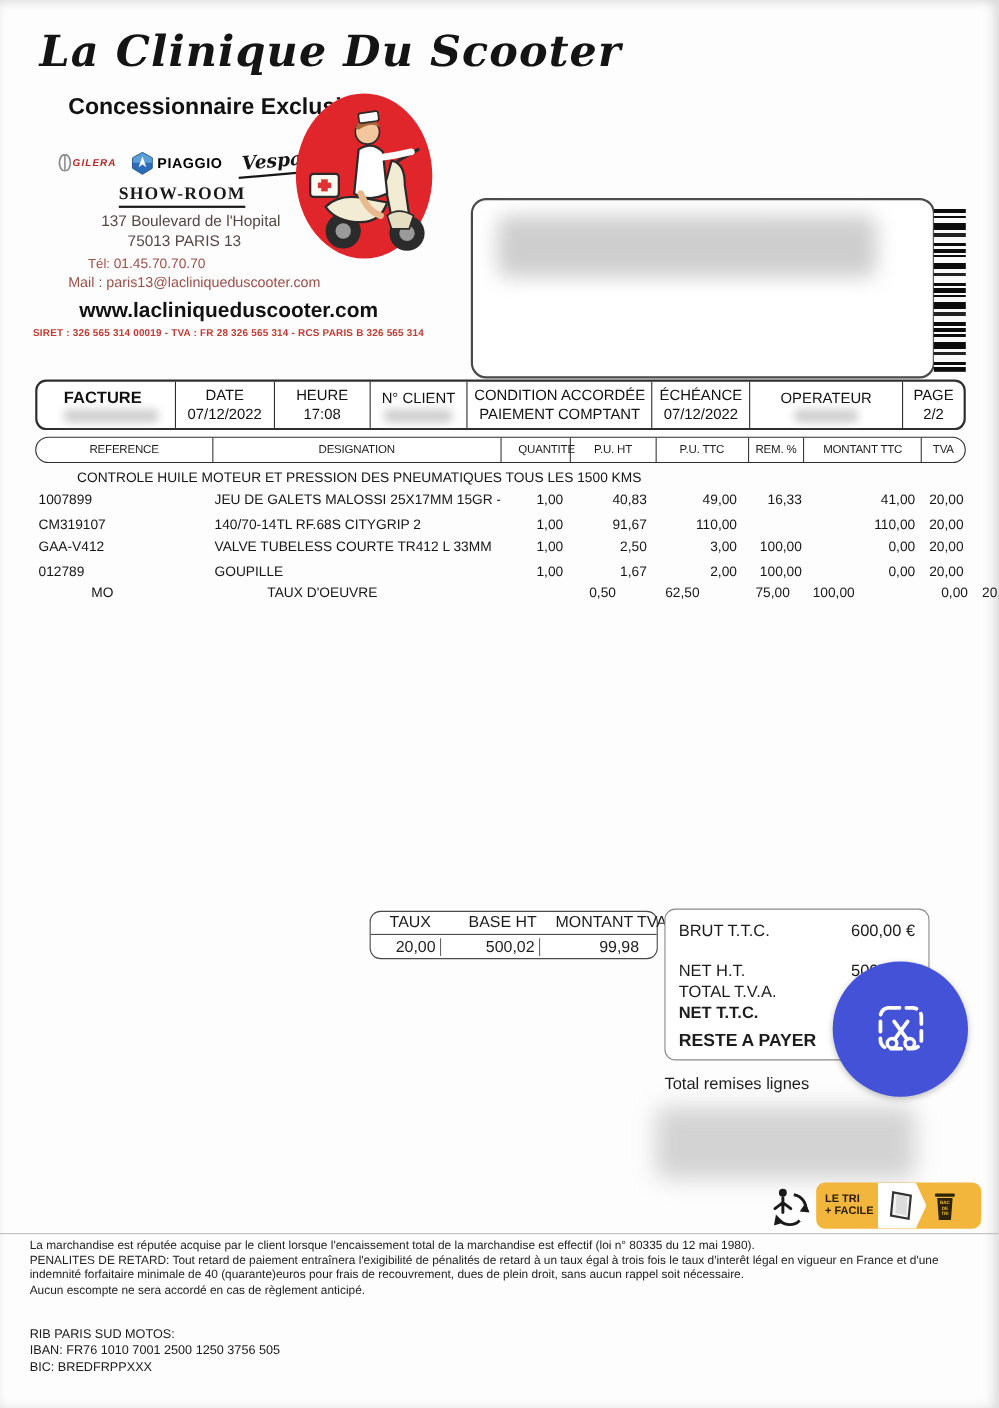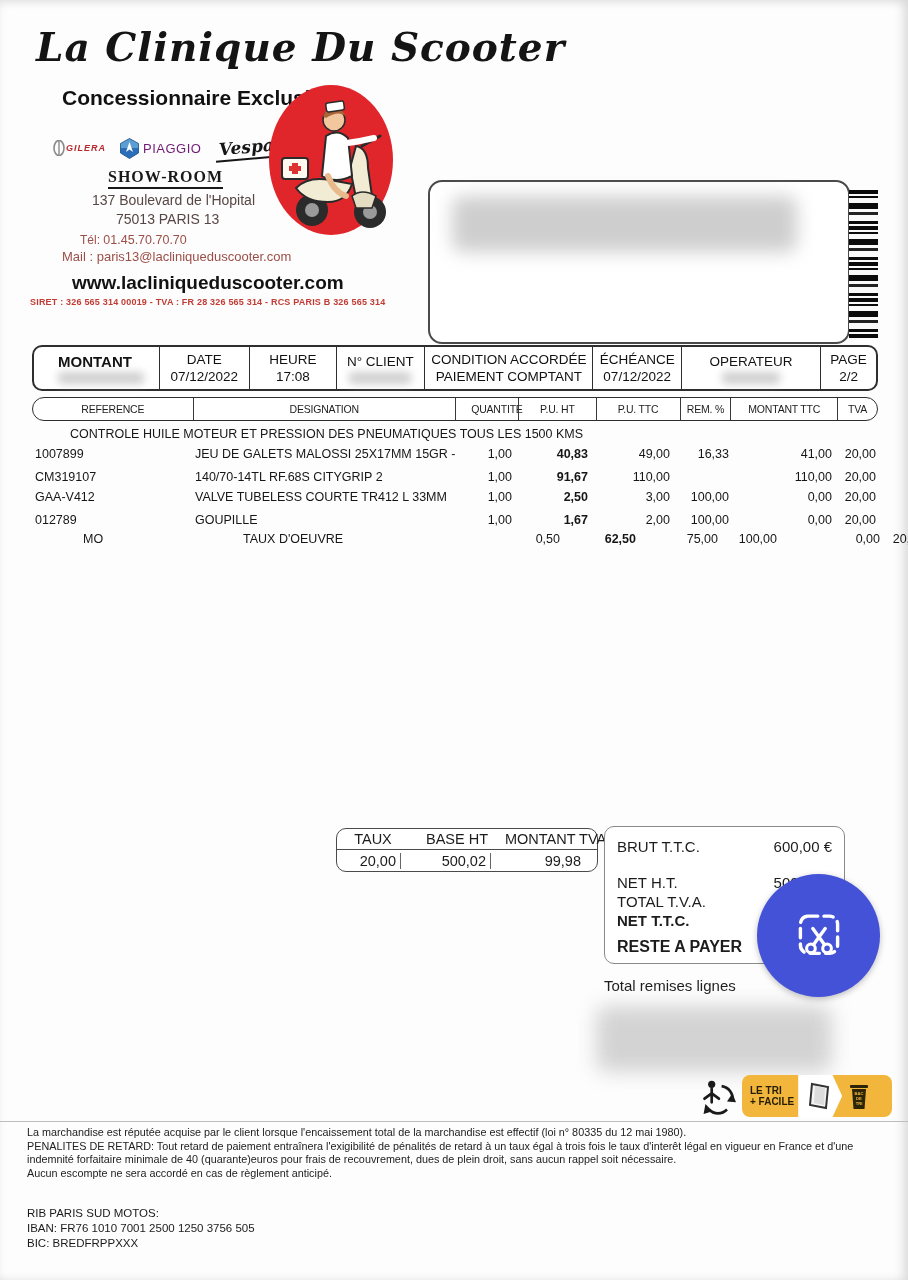--- a/index.html
+++ b/index.html
@@ -9,21 +9,21 @@
   .abs{position:absolute;}
 
   
   .script-title{left:36px;top:24px;width:400px;font-family:"DejaVu Serif",serif;font-style:italic;
        font-weight:700;font-size:39px;letter-spacing:1px;color:#141414;white-space:nowrap;}
   .subtitle{left:62px;top:86px;font-size:21px;font-weight:700;color:#111;}
   .brands{left:52px;top:122px;width:220px;height:52px;display:flex;align-items:center;gap:14px;}
   .gilera{display:flex;flex-direction:row;align-items:center;}
   .gilera .txt{font-size:9px;font-weight:700;font-style:italic;color:#b8282b;letter-spacing:1px;}
   .piaggio{display:flex;align-items:center;gap:4px;}
-  .piaggio .txt{font-size:13px;font-weight:400;color:#701a75;letter-spacing:.5px;}
+  .piaggio .txt{font-size:13px;font-weight:700;color:#000000;letter-spacing:.5px;}
   .vespa{font-family:"DejaVu Serif",serif;font-style:italic;font-weight:700;font-size:17px;
          color:#161616;transform:rotate(-5deg);border-bottom:2px solid #161616;padding:0 4px 1px 4px;}
   .red-circle{left:268px;top:84px;width:126px;height:152px;}
   .showroom{left:108px;top:168px;font-family:"Liberation Serif",serif;font-weight:700;font-size:16px;
        letter-spacing:1px;color:#191919;border-bottom:2px solid #191919;padding-bottom:1px;}
   .addr1{left:92px;top:192px;font-size:14px;color:#574744;}
   .addr2{left:116px;top:211px;font-size:14px;color:#574744;}
   .telline{left:80px;top:233px;font-size:12px;color:#9c4f48;}
   .telline b{font-weight:400;font-size:12.5px;}
   .mailline{left:62px;top:249px;font-size:13px;color:#9c4f48;}
@@ -54,21 +54,21 @@
         border-left:1px solid #3a3a3a;font-size:10.5px;color:#1d1d1d;letter-spacing:-0.2px;white-space:nowrap;}
   .cols-head .hc:first-child{border-left:none;}
 
   
   .note-row{left:32px;top:427px;width:846px;font-size:12.5px;color:#161616;padding-left:38px;box-sizing:border-box;}
   .irow{left:32px;width:846px;display:flex;font-size:12.5px;color:#161616;}
   .irow .c{box-sizing:border-box;white-space:nowrap;overflow:hidden;}
   .c-ref{width:160px;text-align:left;padding-left:3px;}
   .c-des{width:263px;text-align:left;padding-left:3px;}
   .c-qty{width:63px;text-align:right;padding-right:6px;}
-  .c-puht{width:78px;text-align:right;padding-right:8px;font-weight:bold;}
+  .c-puht{width:78px;text-align:right;padding-right:8px;}
   .c-puttc{width:84px;text-align:right;padding-right:10px;}
   .c-rem{width:51px;text-align:right;padding-right:2px;}
   .c-mt{width:107px;text-align:right;padding-right:6px;}
   .c-tva{width:40px;text-align:right;padding-right:2px;}
 
   
   .tvabox{left:336px;top:828px;width:262px;height:44px;border:1.5px solid #4a4a4a;border-radius:10px;
         background:#fff;box-sizing:border-box;font-size:14.5px;}
   .tvabox .hrow{display:flex;height:20px;align-items:center;border-bottom:1.5px solid #4a4a4a;}
   .tvabox .vrow{display:flex;height:21px;align-items:center;}
@@ -175,21 +175,21 @@
   <div class="abs website">www.lacliniqueduscooter.com</div>
   <div class="abs siret">SIRET : 326 565 314 00019 - TVA : FR 28 326 565 314 - RCS PARIS B 326 565 314</div>
 
   <div class="abs addr-box">
     <div class="abs blurblob" style="left:22px;top:14px;width:345px;height:56px;"></div>
   </div>
   <div class="abs barcode"></div>
 
   <div class="abs meta">
     <div class="cell" style="width:125px;">
-      <span class="lab big">MONTANT</span>
+      <span class="lab big">FACTURE</span>
       <span class="redact" style="width:86px;height:12px;margin-top:2px;"></span>
     </div>
     <div class="cell" style="width:91px;">
       <span class="lab">DATE</span>
       <span class="val">07/12/2022</span>
     </div>
     <div class="cell" style="width:87px;">
       <span class="lab">HEURE</span>
       <span class="val">17:08</span>
     </div>

